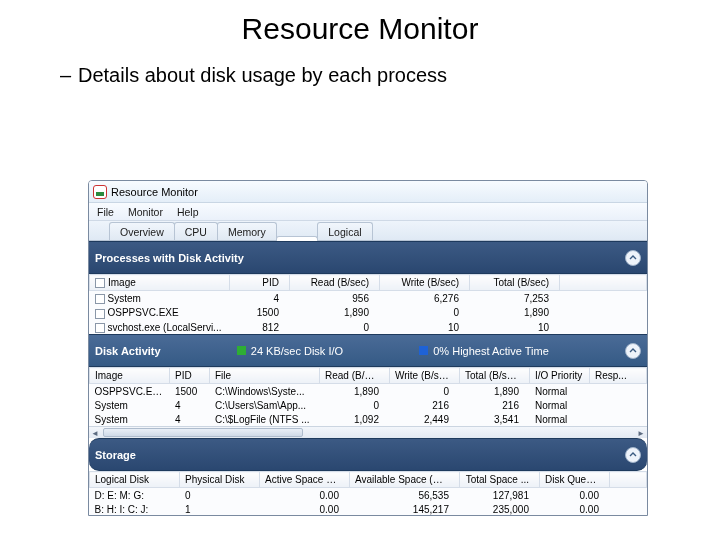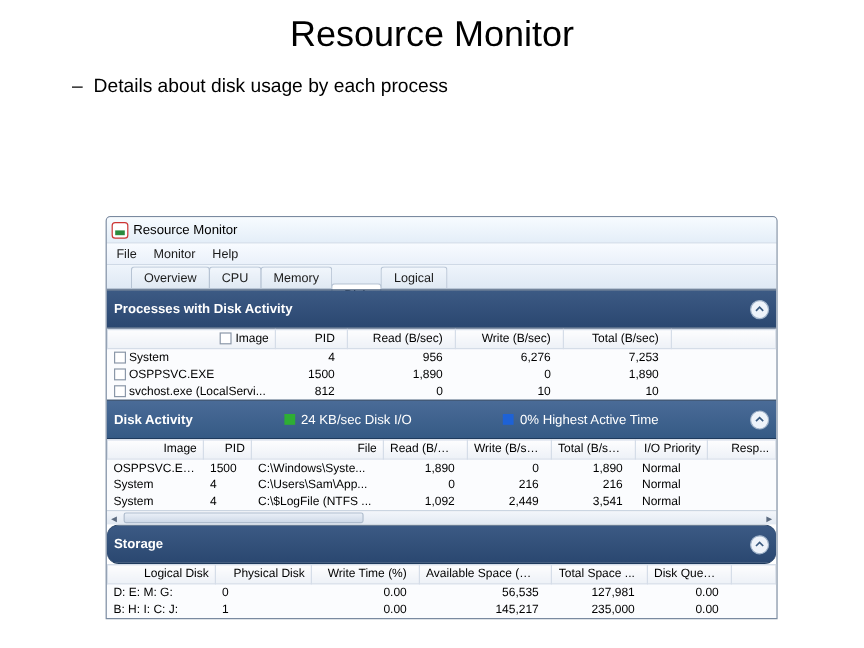--- a/index.html
+++ b/index.html
@@ -1,21 +1,21 @@
 <!DOCTYPE html>
 <html><head>
 <meta charset="utf-8">
 <style>
   * { box-sizing: border-box; margin: 0; padding: 0; }
   html, body { width: 720px; height: 540px; font-family: Arial, sans-serif; background: #fff; color: #000; }
   .slide { width: 720px; height: 540px; position: relative; padding: 0; }
   .slide-title { text-align: center; font-size: 30px; font-weight: 400; margin-top: 12px; margin-bottom: 18px; }
   .bullets { font-size: 22px; margin-left: 34px; }
   .bullets .b1 { font-size: 22px; margin-bottom: 6px; }
-  .bullets .b2 { font-size: 16px; margin-left: 26px; }
+  .bullets .b2 { font-size: 20px; margin-left: 26px; }
   .bullets .dot { display:inline-block; width:14px; }
   .bullets .dash { display:inline-block; width:18px; }
 
   .app-outer { position:absolute; left:88px; top:168px; width:560px; height:336px; border:1px solid #7a8aa0; border-radius:4px 4px 0 0; background:#fff; box-shadow: inset 0 0 0 1px rgba(255,255,255,0.6); overflow:hidden; }
   .titlebar { height:22px; background: linear-gradient(#f7fbff,#e4eef8); border-bottom:1px solid #c9d6e4; display:flex; align-items:center; font-size:11px; padding-left:4px; gap:4px; }
   .titlebar .appicon { width:14px; height:14px; background:#fff; border:1px solid #c33; border-radius:3px; position:relative; }
   .titlebar .appicon:after { content:""; position:absolute; left:2px; right:2px; bottom:2px; height:4px; background:#2b8a3e; }
   .menubar { height:18px; background:linear-gradient(#f8fbff,#eaf1fa); border-bottom:1px solid #cfd9e6; display:flex; align-items:center; font-size:10.5px; gap:14px; padding-left:8px; color:#1a1a1a;}
   .tabstrip { height:20px; background:linear-gradient(#eef4fb,#dfe9f4); border-bottom:1px solid #b7c4d4; display:flex; align-items:flex-end; font-size:10.5px; padding-left:20px; gap:0; }
   .tabstrip .tab { padding:3px 10px 2px; border:1px solid #b7c4d4; border-bottom:none; background:linear-gradient(#f1f6fc,#e0e9f3); margin-right:-1px; border-radius:3px 3px 0 0; color:#1a1a1a; }
@@ -24,21 +24,21 @@
 
   .section-header { height:33px; background:linear-gradient(#3c5a84,#2a4770); color:#fff; font-size:11px; font-weight:700; display:flex; align-items:center; padding:0 6px; justify-content:space-between; border-top:1px solid #1e3a5d; border-bottom:1px solid #1e3a5d;}
   .section-header.light { background:linear-gradient(#4a6b97,#355a85); }
   .section-header .collapse { width:16px; height:16px; background:#eef3fa; border:1px solid #9fb2c9; border-radius:8px; display:flex; align-items:center; justify-content:center; color:#3a5a80; font-size:9px; }
   .section-header .mid { display:flex; align-items:center; gap:5px; font-weight:400;}
   .swatch { width:9px; height:9px; display:inline-block; }
   .swatch.green { background:#2eae34; }
   .swatch.blue { background:#1e62d6; }
 
   .grid { width:100%; font-size:10px; border-collapse:collapse; table-layout:fixed; }
-  .grid th { text-align:right; font-weight:400; background:linear-gradient(#fdfdfe,#edf1f7); border:1px solid #d5dde8; padding:2px 5px; white-space:nowrap; overflow:hidden; text-overflow:ellipsis; }
+  .grid th { text-align:left; font-weight:400; background:linear-gradient(#fdfdfe,#edf1f7); border:1px solid #d5dde8; padding:2px 5px; white-space:nowrap; overflow:hidden; text-overflow:ellipsis; }
   .grid td { padding:1.5px 5px; border-right:1px solid transparent; white-space:nowrap; overflow:hidden; text-overflow:ellipsis; }
   .grid .num { text-align:right; padding-right:10px; }
   .chk { width:10px; height:10px; border:1px solid #8a97a8; display:inline-block; vertical-align:middle; margin-right:3px; background:#fff; }
   .hscroll { height:12px; background:linear-gradient(#f3f6fb,#e2e9f2); border-top:1px solid #cbd5e1; position:relative; }
   .hscroll .thumb { position:absolute; top:1px; height:9px; background:linear-gradient(#e9eff7,#cfdae8); border:1px solid #aebccd; border-radius:2px; }
   .hscroll .arrow { position:absolute; top:0; width:12px; height:12px; display:flex; align-items:center;justify-content:center; font-size:8px; color:#5c6b80;}
   .vscroll-hint { position:absolute; right:3px; width:12px; display:flex; align-items:center; justify-content:center; font-size:9px; color:#5c6b80;}
   .padlight { background:#fbfcfe; }
 </style>
 </head>
@@ -215,21 +215,21 @@
             <col style="width:90px">
             <col style="width:110px">
             <col style="width:80px">
             <col style="width:70px">
             <col>
           </colgroup>
         <tbody>
             <tr>
           <th>Logical Disk</th>
           <th>Physical Disk</th>
-          <th class="num">Write Time (%)</th>
+          <th class="num">Active Space (%)</th>
           <th class="num">Available Space (MB)</th>
           <th class="num">Total Space ...</th>
           <th class="num">Disk Queu...</th>
           <th></th>
         </tr>
         <tr>
               <td>D: E: M: G:</td>
               <td>0</td>
               <td class="num">0.00</td>
               <td class="num">56,535</td>

